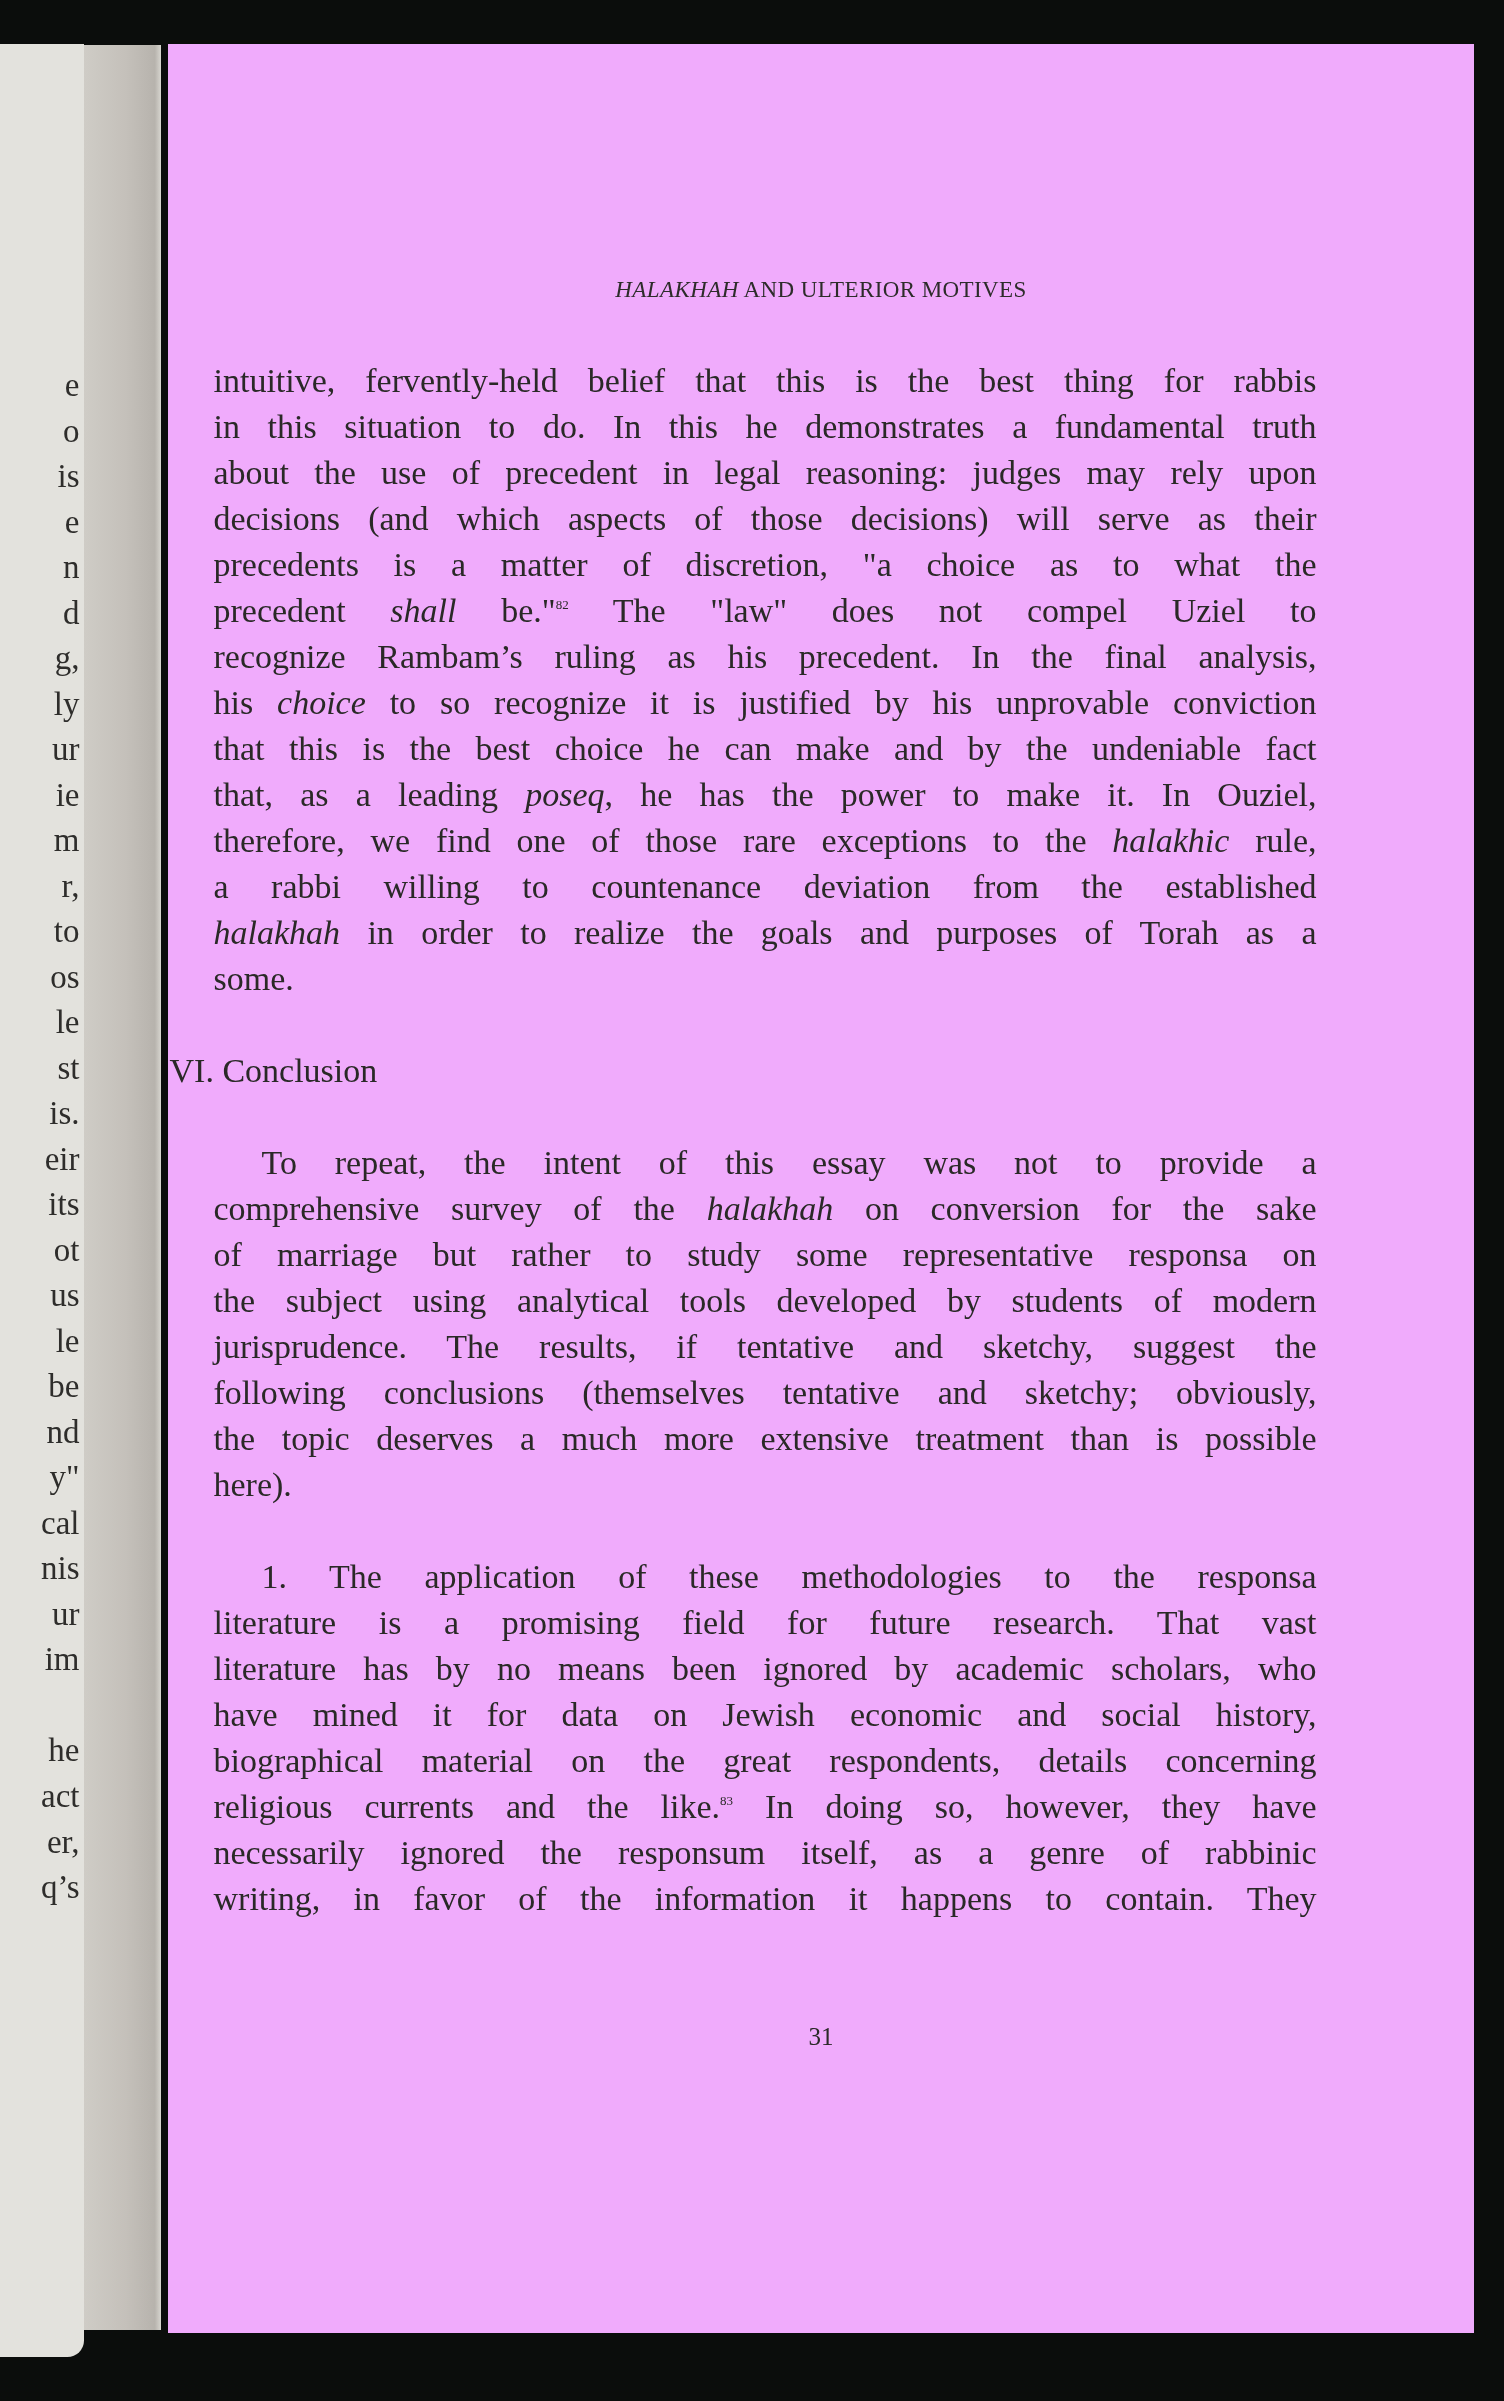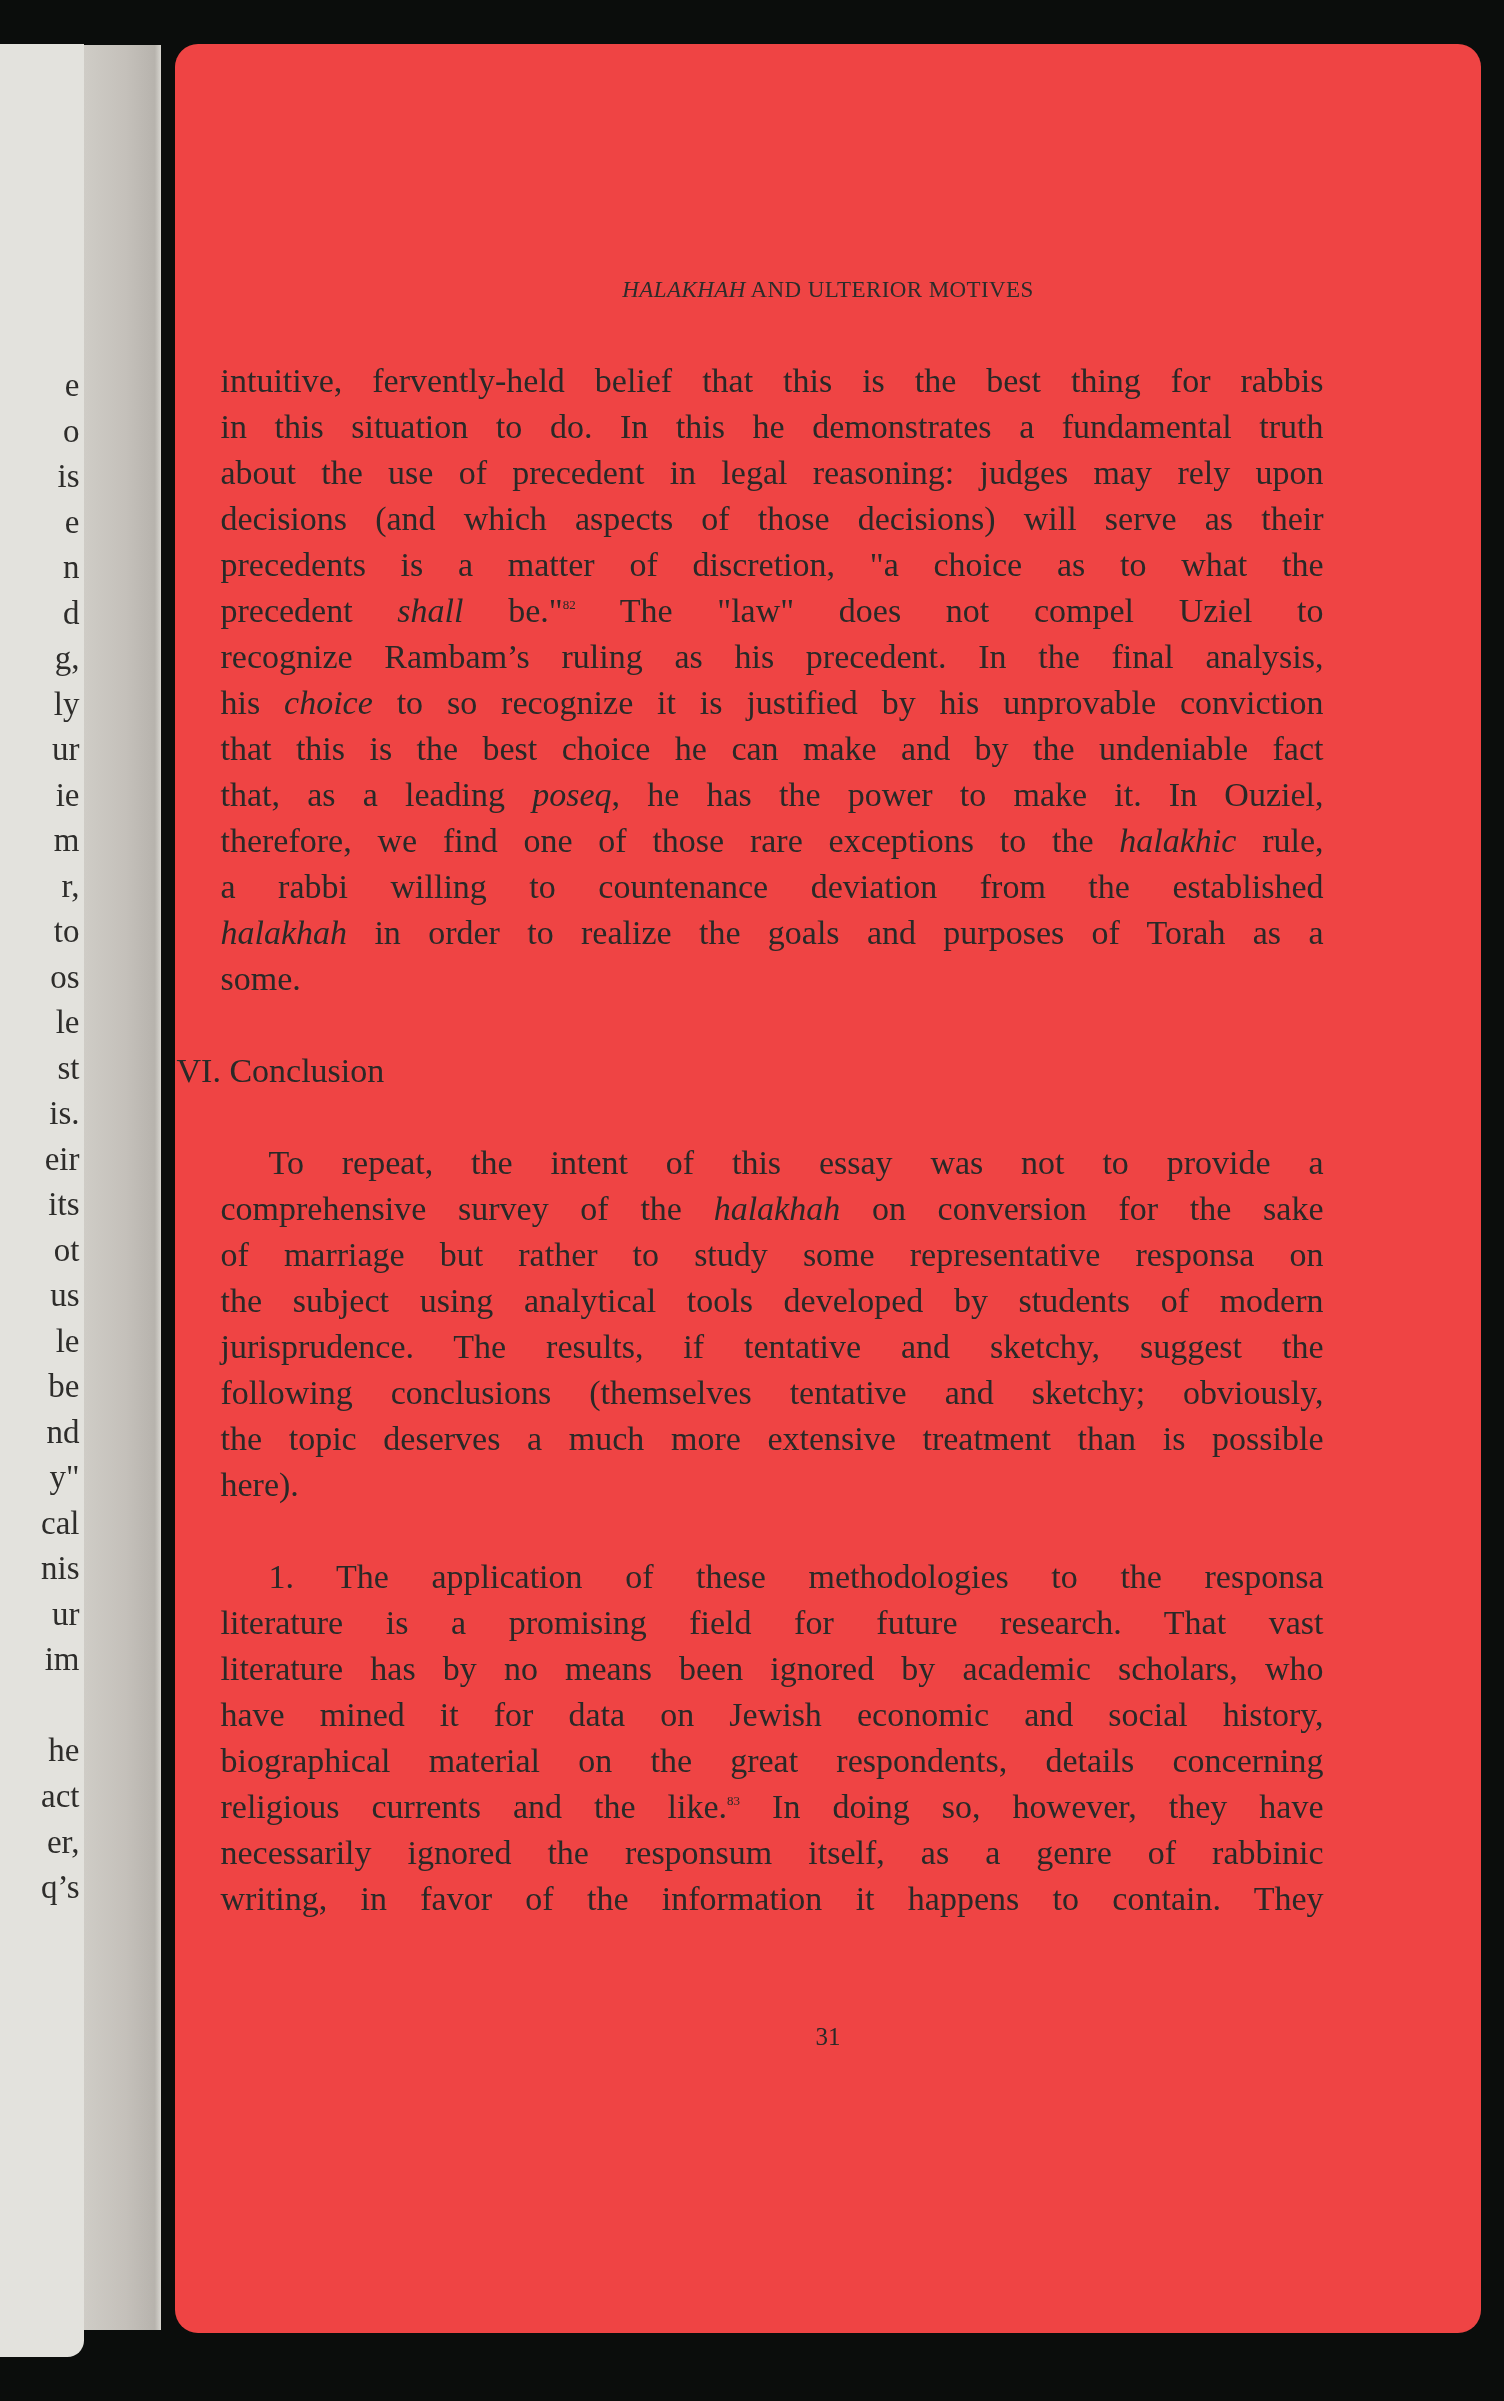--- a/index.html
+++ b/index.html
@@ -16,23 +16,22 @@
   }
   .left-page .frag {
     position: absolute; right: 4.5px; font-size: 33px; color: #2e2d2b;
     line-height: 1; text-align: right; white-space: nowrap;
   }
   .gutter {
     position: absolute; left: 84px; top: 45px; width: 77px; height: 2285px;
     background: linear-gradient(to right, #cfccc6 0%, #c4c0ba 55%, #b7b3ad 92%, #d8d6d0 100%);
   }
   .page {
-    position: absolute; left: 175px; top: 44px; width: 1306px; height: 2289px;
-    background: #ef4444;
-    border-radius: 23px;
+    position: absolute; left: 168px; top: 44px; width: 1306px; height: 2289px;
+    background: #f0abfc;
   }
   .running-head {
     position: absolute; left: 0; width: 100%; top: 233px;
     text-align: center; font-size: 23px; color: #2d2c2a; letter-spacing: 0.4px;
   }
   .running-head i { font-style: italic; }
   .body-text {
     position: absolute; left: 1.5px; width: 1147px; top: 314px;
     font-size: 34px; line-height: 46px; color: #2a2927;
     text-align: justify; text-align-last: left;

